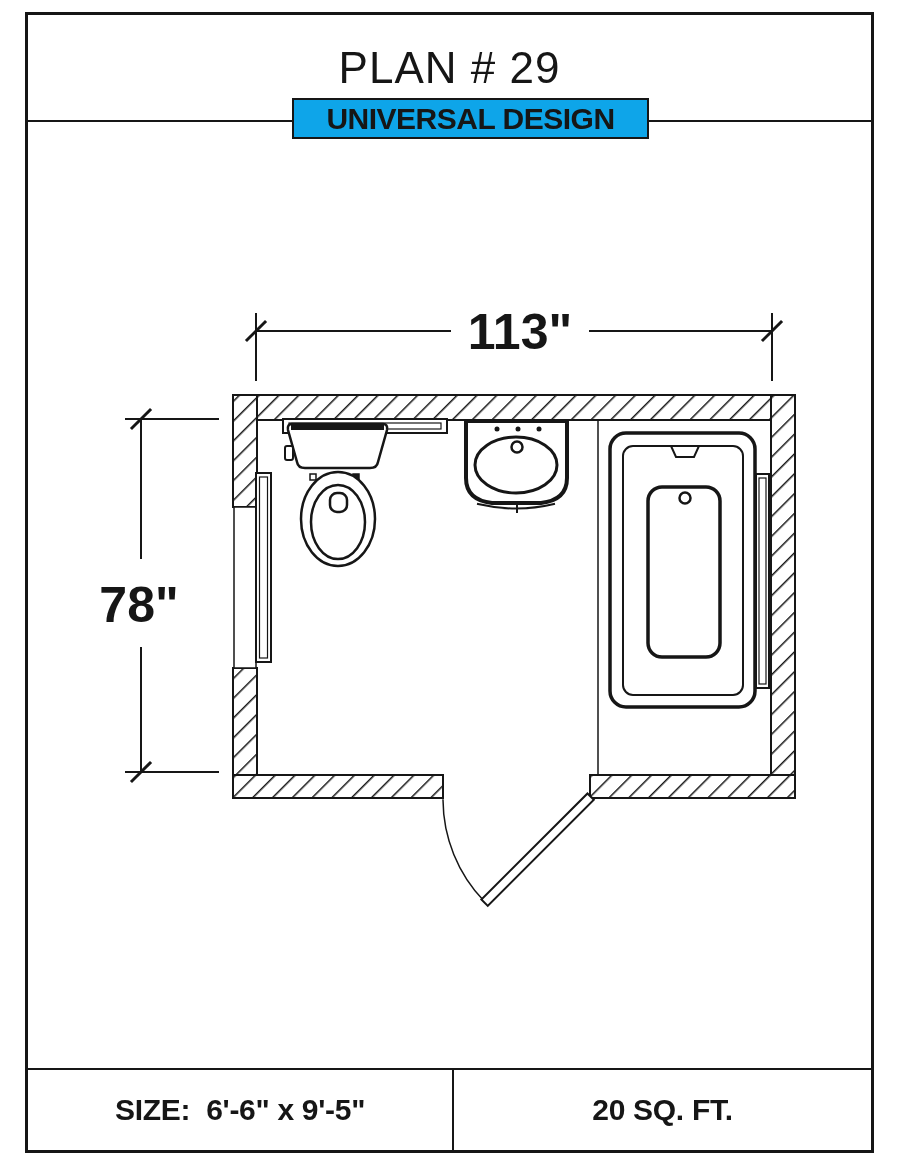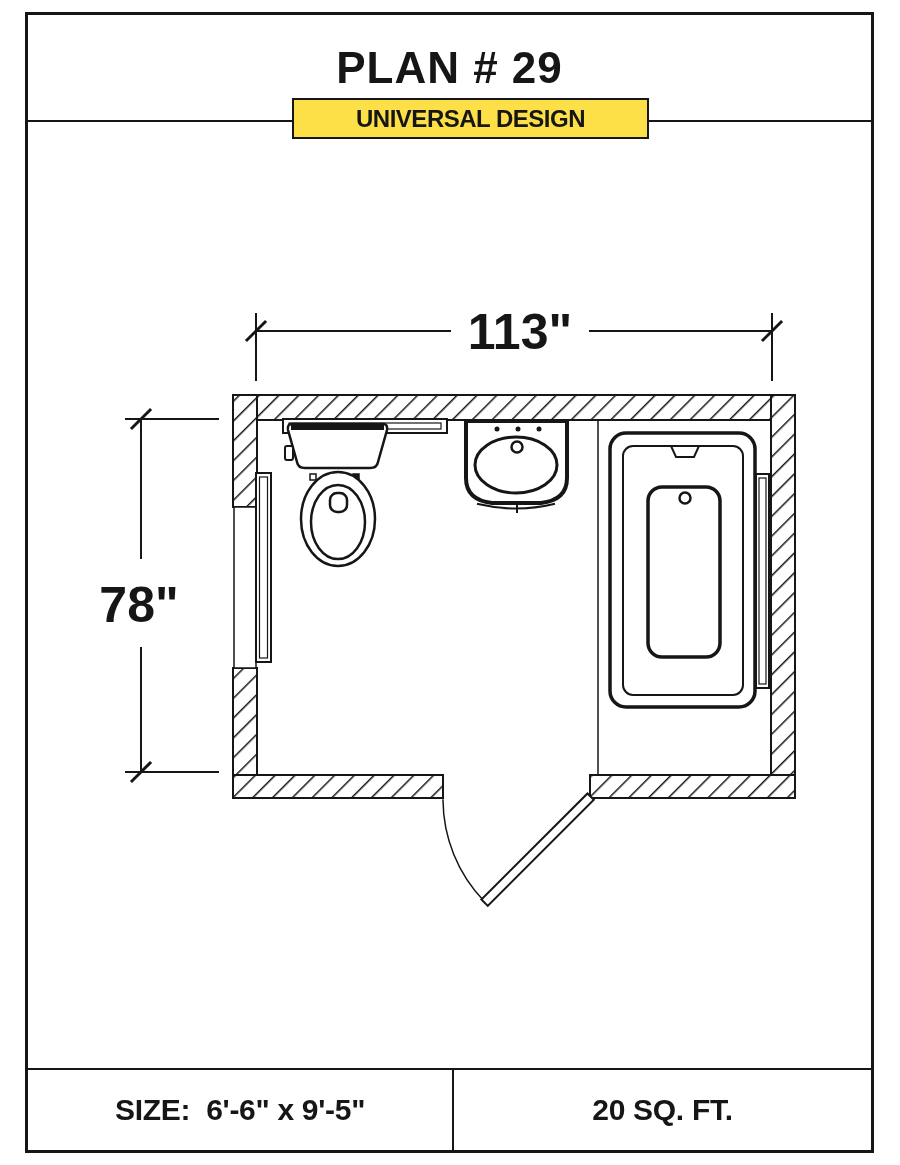--- a/index.html
+++ b/index.html
@@ -8,27 +8,27 @@
     font-family:"Liberation Sans","DejaVu Sans",sans-serif;color:#161616;
     overflow:hidden;
   }
   .frame{
     position:absolute;left:25px;top:12px;width:849px;height:1141px;
     border:3px solid #161616;box-sizing:border-box;background:#fff;
   }
   .title-row{
     height:107px;border-bottom:2px solid #161616;box-sizing:border-box;
     display:flex;align-items:center;justify-content:center;
-    font-size:44px;font-weight:bold;letter-spacing:1px;
+    font-size:44px;font-weight:normal;letter-spacing:1px;
   }
   .badge-box{
     position:absolute;left:264px;top:83px;width:357px;height:41px;
-    border:2px solid #161616;box-sizing:border-box;background:#fde047;
+    border:2px solid #161616;box-sizing:border-box;background:#0ea5e9;
     display:flex;align-items:center;justify-content:center;
-    font-size:24px;font-weight:bold;letter-spacing:-0.5px;
+    font-size:30px;font-weight:bold;letter-spacing:-0.5px;
     z-index:2;
   }
   .plan-svg{position:absolute;left:0;top:0;z-index:1;}
   .footer{
     position:absolute;left:0;right:0;bottom:0;height:82px;
     border-top:2px solid #161616;display:flex;box-sizing:border-box;
     background:#fff;z-index:2;
   }
   .footer-cell{
     display:flex;align-items:center;justify-content:center;

